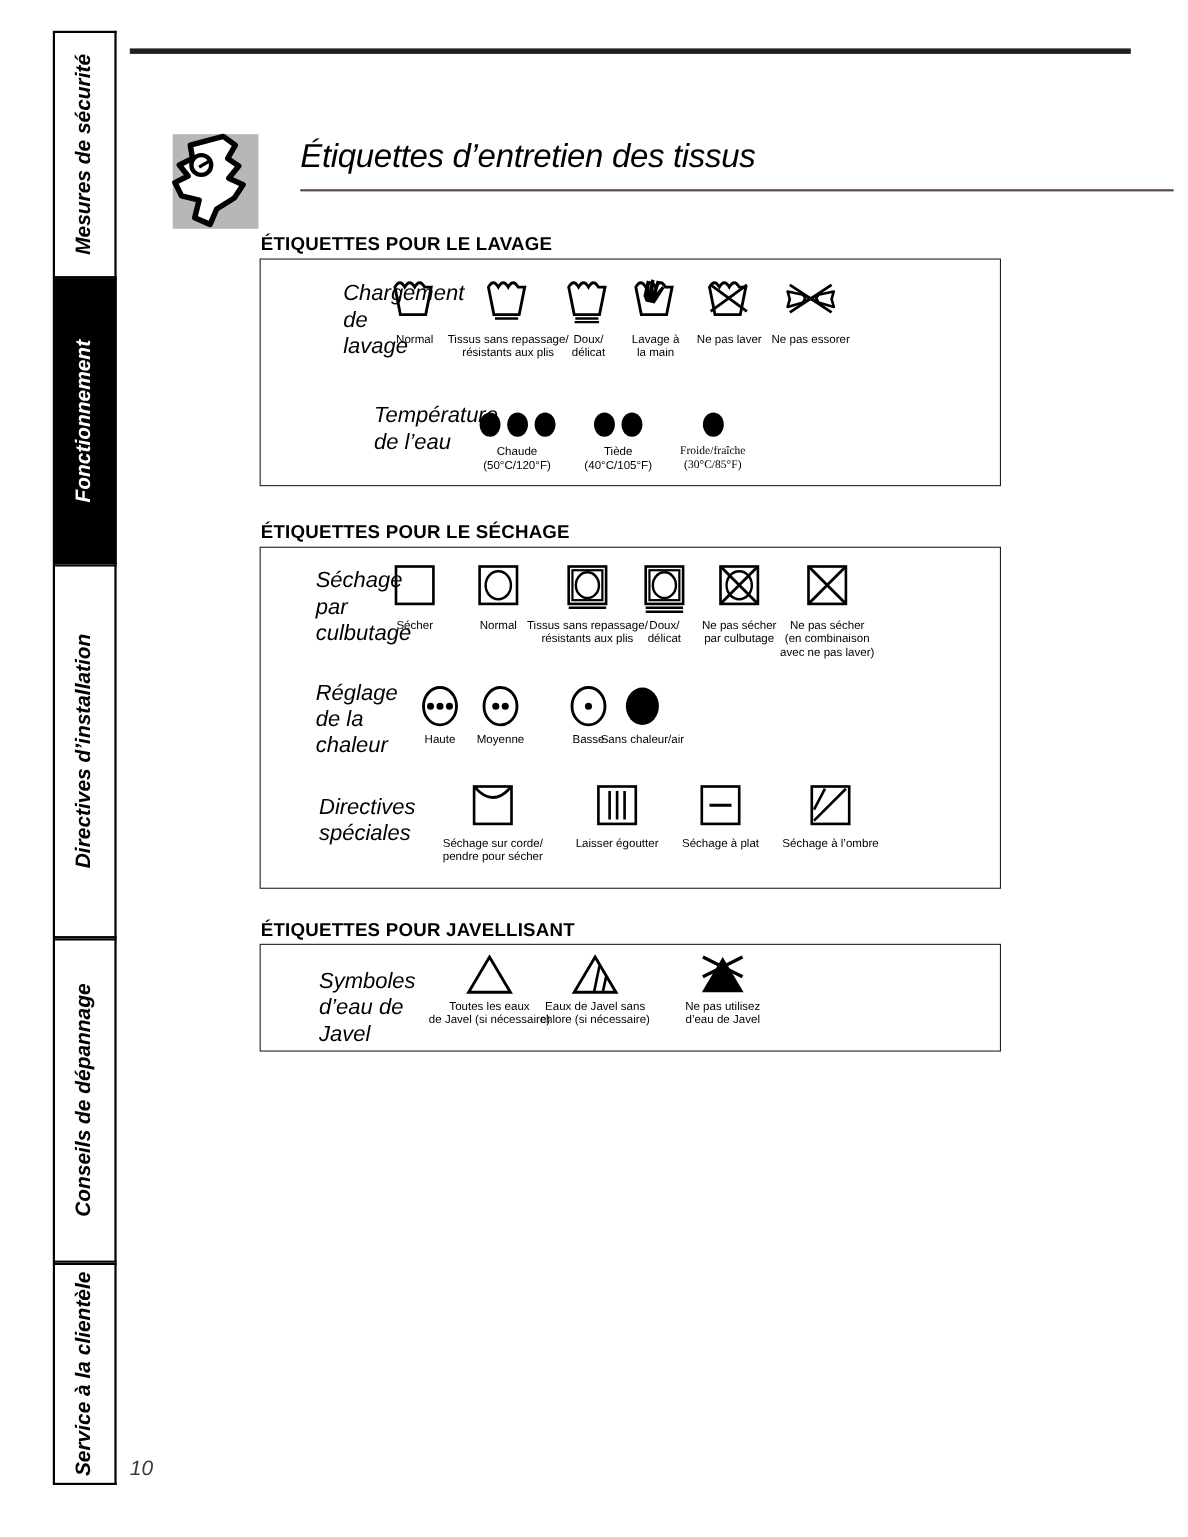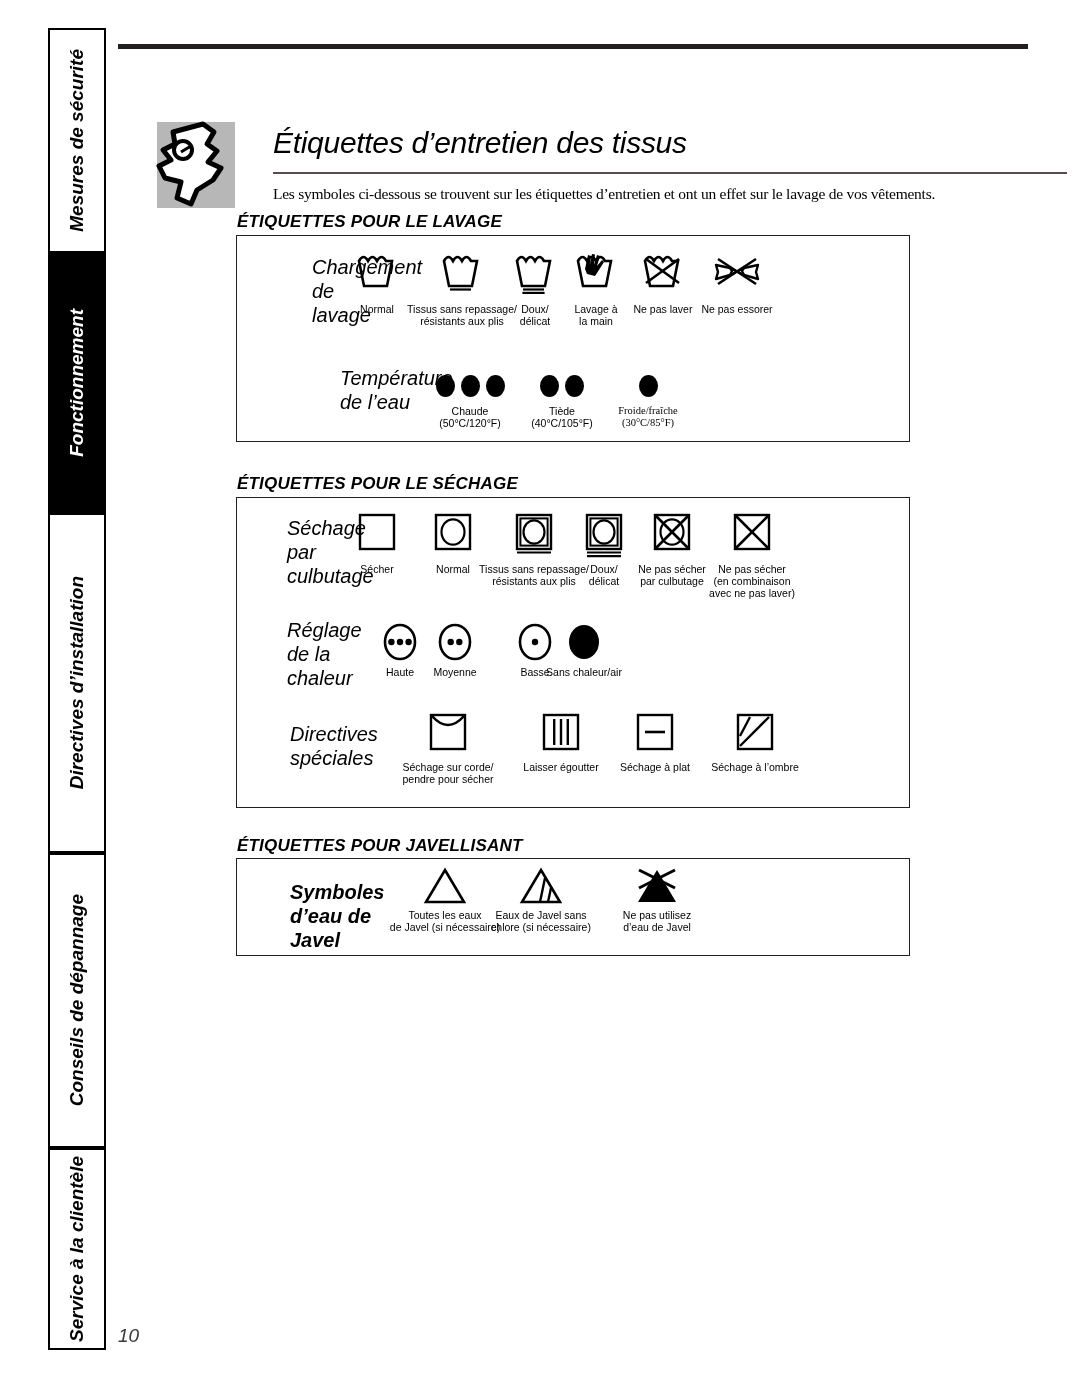--- a/index.html
+++ b/index.html
@@ -71,21 +71,21 @@
     position:absolute;left:116px;top:62px;width:800px;
     font-family:"Liberation Serif", serif;
     font-size:15.5px;line-height:19px;
     letter-spacing:-0.25px;
     white-space:nowrap;
   }
 
   
   .sub-heading{
     position:absolute;left:237px;
-    font-size:17px;font-weight:bold;font-style:italic;
+    font-size:17px;font-weight:bold;
     letter-spacing:0.2px;
   }
 
   
   .panel{
     position:absolute;left:236px;
     border:1.5px solid #231f20;
     box-sizing:border-box;
     background:#fff;
   }
@@ -148,21 +148,20 @@
 <div id="title-block">
   <div id="garment-icon">
     <svg width="96" height="96" viewBox="0 0 96 96">
       <path d="M52 6 L63 14 L56 26 L66 33 L57 44 L70 50 L62 62 L46 72 L40 86 L26 80 L30 64 L14 60 L8 48 L20 42 L12 32 L24 26 L22 14 Z" fill="#ffffff" stroke="#000" stroke-width="5" stroke-linejoin="round"></path>
       <circle cx="32" cy="32" r="9" fill="#ffffff" stroke="#000" stroke-width="4"></circle>
       <path d="M30 34 L40 28" stroke="#000" stroke-width="3"></path>
     </svg>
   </div>
   <div id="section-heading">Étiquettes d’entretien des tissus</div>
   <div id="title-rule"></div>
-  <div id="intro-text">Les symboles ci-dessous se trouvent sur les étiquettes d’entretien et ont un effet sur le lavage de vos vêtements.</div>
 </div>
 
 <div id="page-number">10</div>
 
 <div id="sections-root">
     <div class="sub-heading" style="top: 212px;">ÉTIQUETTES POUR LE LAVAGE</div>
     <div class="panel" style="top: 235px; width: 674px; height: 207px;"></div>
     <div class="row-label" style="left: 312px; top: 255px;">
       <div>Chargement</div>
       <div>de</div>
@@ -399,21 +398,21 @@
         <svg width="40" height="42" viewBox="0 0 40 42">
           <rect x="3" y="3" width="34" height="34" fill="none" stroke="#000" stroke-width="2.4"></rect>
           <line x1="5" y1="34" x2="34" y2="5" stroke="#000" stroke-width="2.4"></line>
           <line x1="5" y1="24" x2="15" y2="5" stroke="#000" stroke-width="2.4"></line>
         </svg>
       </div>
       <span class="cap cap-wrap">Séchage à l’ombre</span>
     </div>
     <div class="sub-heading" style="top: 836px;">ÉTIQUETTES POUR JAVELLISANT</div>
     <div class="panel" style="top: 858px; width: 674px; height: 98px;"></div>
-    <div class="row-label" style="left: 290px; top: 880px; font-weight: bold;">
+    <div class="row-label" style="left: 290px; top: 880px;">
       <div>Symboles</div>
       <div>d’eau de</div>
       <div>Javel</div>
     </div>
     <div class="sym" style="width: 124px; left: 383px; top: 866px;">
       <div class="glyph" style="height: 40px; display: flex; align-items: flex-start; justify-content: center;">
         <svg width="46" height="42" viewBox="0 0 46 42">
           <path d="M23 4 L42 36 L4 36 Z" fill="none" stroke="#000" stroke-width="2.6" stroke-linejoin="miter"></path>
         </svg>
       </div>

